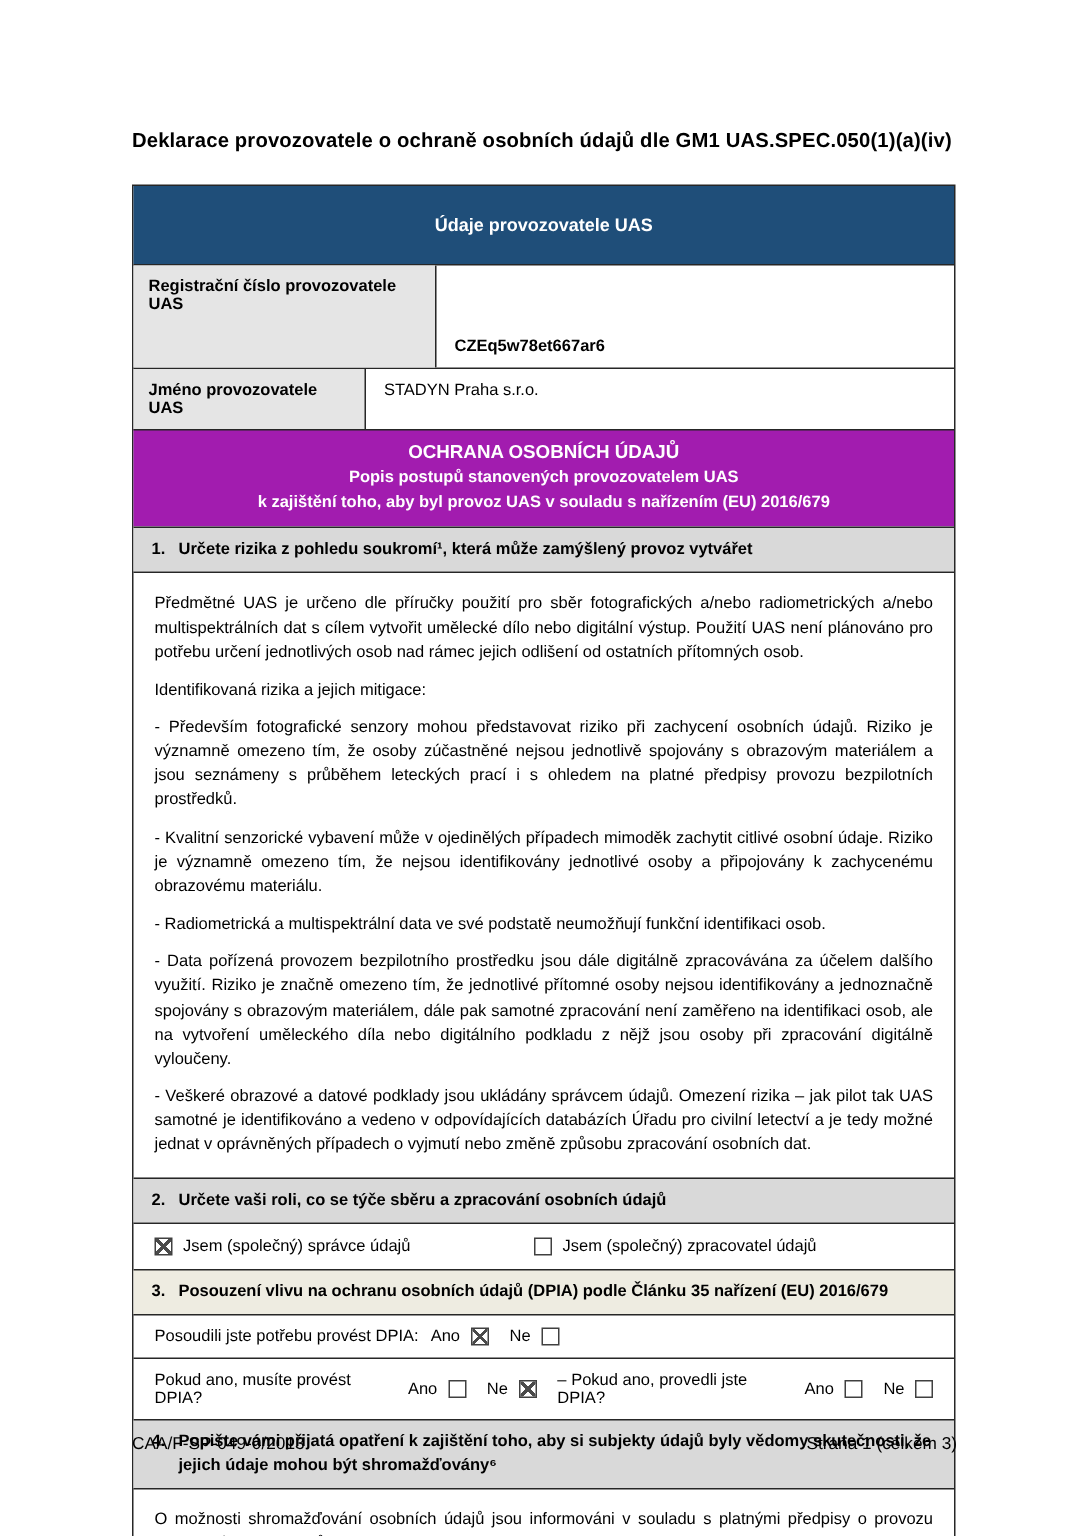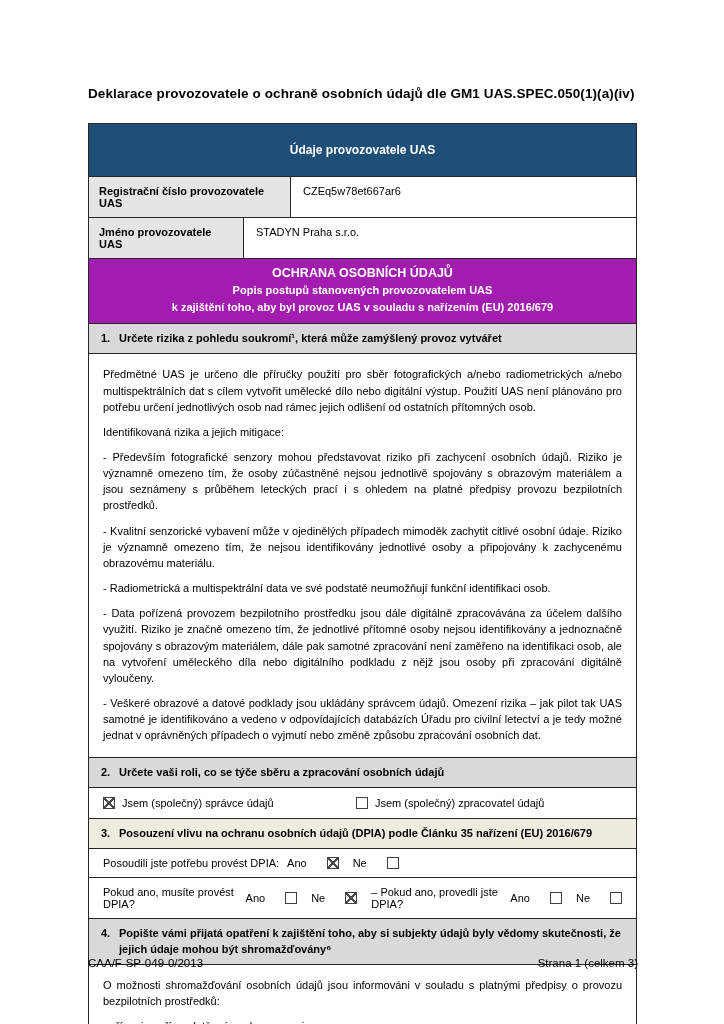--- a/index.html
+++ b/index.html
@@ -41,21 +41,21 @@
   .two-col .lbl {
     background: #e5e5e5;
     font-weight: bold;
     padding: 8px 8px 8px 10px;
     border-right: 1px solid #262626;
     flex: none;
   }
   .two-col .val { padding: 8px 8px 8px 12px; flex: 1; }
   .lbl-w1 { width: 202px; }
   .lbl-w2 { width: 155px; }
-  .val-bold { font-weight: normal; }
+  .val-bold { font-weight: bold; margin-top: 40px; }
 
   .banner {
     background: #a21caf;
     color: #ffffff;
     text-align: center;
     padding: 7px 10px 8px 10px;
   }
   .banner-title { font-size: 12.5px; font-weight: bold; margin-bottom: 2px; }
   .banner-sub { font-size: 11px; font-weight: bold; line-height: 1.5; }
 
@@ -86,21 +86,21 @@
       linear-gradient(45deg, transparent 43%, #4a4a4a 43%, #4a4a4a 57%, transparent 57%),
       linear-gradient(135deg, transparent 43%, #4a4a4a 43%, #4a4a4a 57%, transparent 57%);
   }
 
   .cb-row { display: flex; align-items: center; font-size: 11px; padding: 9px 14px; }
   .cb-option { display: flex; align-items: center; gap: 7px; }
   .cb-option.first { width: 253px; }
 
   .dpia-row { display: flex; align-items: center; font-size: 11px; padding: 8px 14px; }
   .dpia-q { margin-right: 8px; }
-  .dpia-ans { display: flex; align-items: center; gap: 20px; margin-right: 14px; }
+  .dpia-ans { display: flex; align-items: center; gap: 7px; margin-right: 14px; }
   .dpia-ans:last-child { margin-right: 0; }
 
   .footer {
     position: absolute;
     left: 88px; top: 957px; width: 550px;
     display: flex;
     justify-content: space-between;
     font-size: 11.5px;
   }
 </style>

